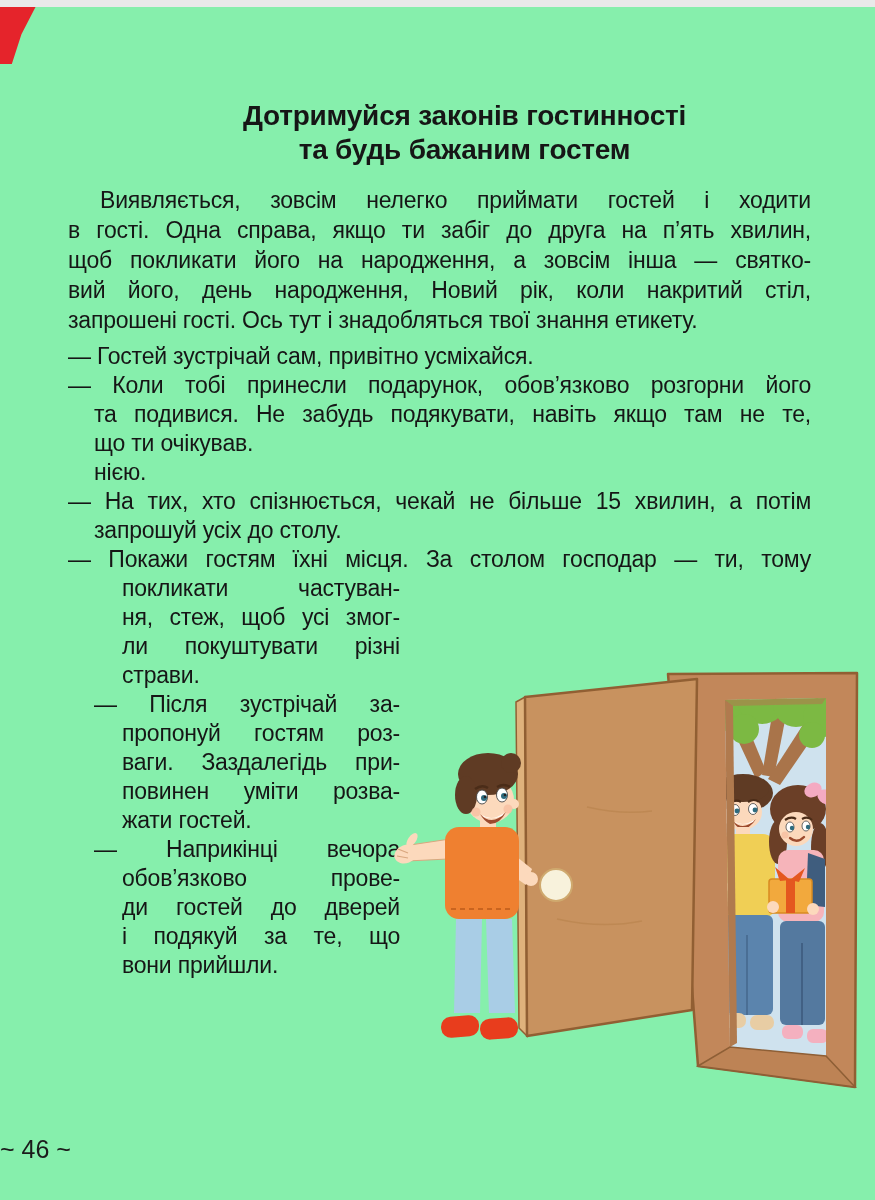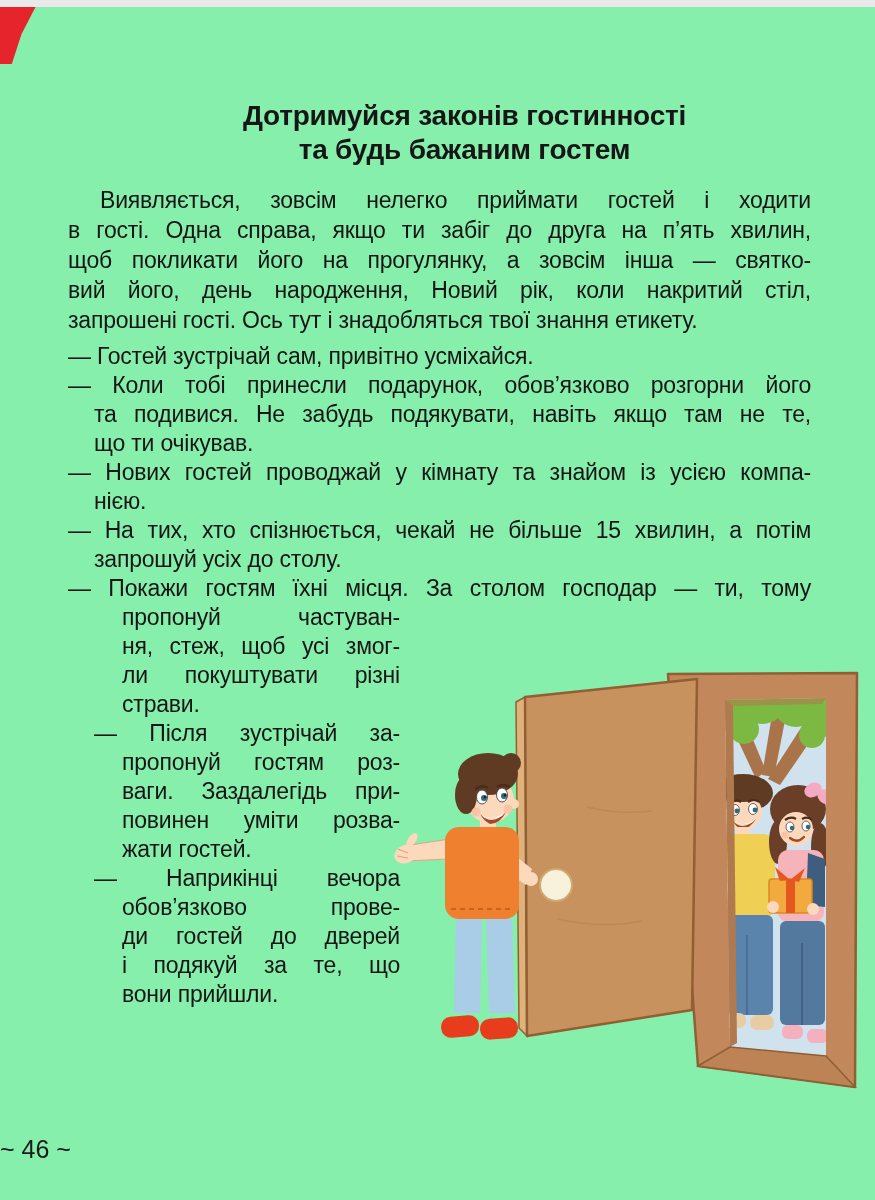--- a/index.html
+++ b/index.html
@@ -52,50 +52,49 @@
   <div class="content">
 
     <div class="title">
       <div>Дотримуйся законів гостинності</div>
       <div>та будь бажаним гостем</div>
     </div>
 
     <div class="intro">
       <div class="line jl ind">Виявляється, зовсім нелегко приймати гостей і ходити</div>
       <div class="line jl">в гості. Одна справа, якщо ти забіг до друга на п’ять хвилин,</div>
-      <div class="line jl">щоб покликати його на прогулянку, а зовсім інша — святко-</div>
+      <div class="line jl">щоб покликати його на народження, а зовсім інша — святко-</div>
       <div class="line jl">вий його, день народження, Новий рік, коли накритий стіл,</div>
       <div class="line ll">запрошені гості. Ось тут і знадобляться твої знання етикету.</div>
     </div>
 
 
     <div class="rules">
       <div>
         <div class="line ll">— Гостей зустрічай сам, привітно усміхайся.</div>
       </div>
       <div>
         <div class="line jl">— Коли тобі принесли подарунок, обов’язково розгорни його</div>
         <div class="line jl cont">та подивися. Не забудь подякувати, навіть якщо там не те,</div>
         <div class="line ll cont">що ти очікував.</div>
       </div>
       <div>
-        <div class="line jl">— Нових гостей проводжай у кімнату та знайом із усією компа-</div>
         <div class="line ll cont">нією.</div>
       </div>
       <div>
         <div class="line jl">— На тих, хто спізнюється, чекай не більше 15 хвилин, а потім</div>
         <div class="line ll cont">запрошуй усіх до столу.</div>
       </div>
       <div>
         <div class="line jl">— Покажи гостям їхні місця. За столом господар — ти, тому</div>
       </div>
 
       <div class="narrow-col">
         <div>
-          <div class="line jl cont">пропонуй частуван-</div>
+          <div class="line jl cont">покликати частуван-</div>
           <div class="line jl cont">ня, стеж, щоб усі змог-</div>
           <div class="line jl cont">ли покуштувати різні</div>
           <div class="line ll cont">страви.</div>
         </div>
         <div>
           <div class="line jl">— Після зустрічай за-</div>
           <div class="line jl cont">пропонуй гостям роз-</div>
           <div class="line jl cont">ваги. Заздалегідь при-</div>
           <div class="line jl cont">повинен уміти розва-</div>
           <div class="line ll cont">жати гостей.</div>

